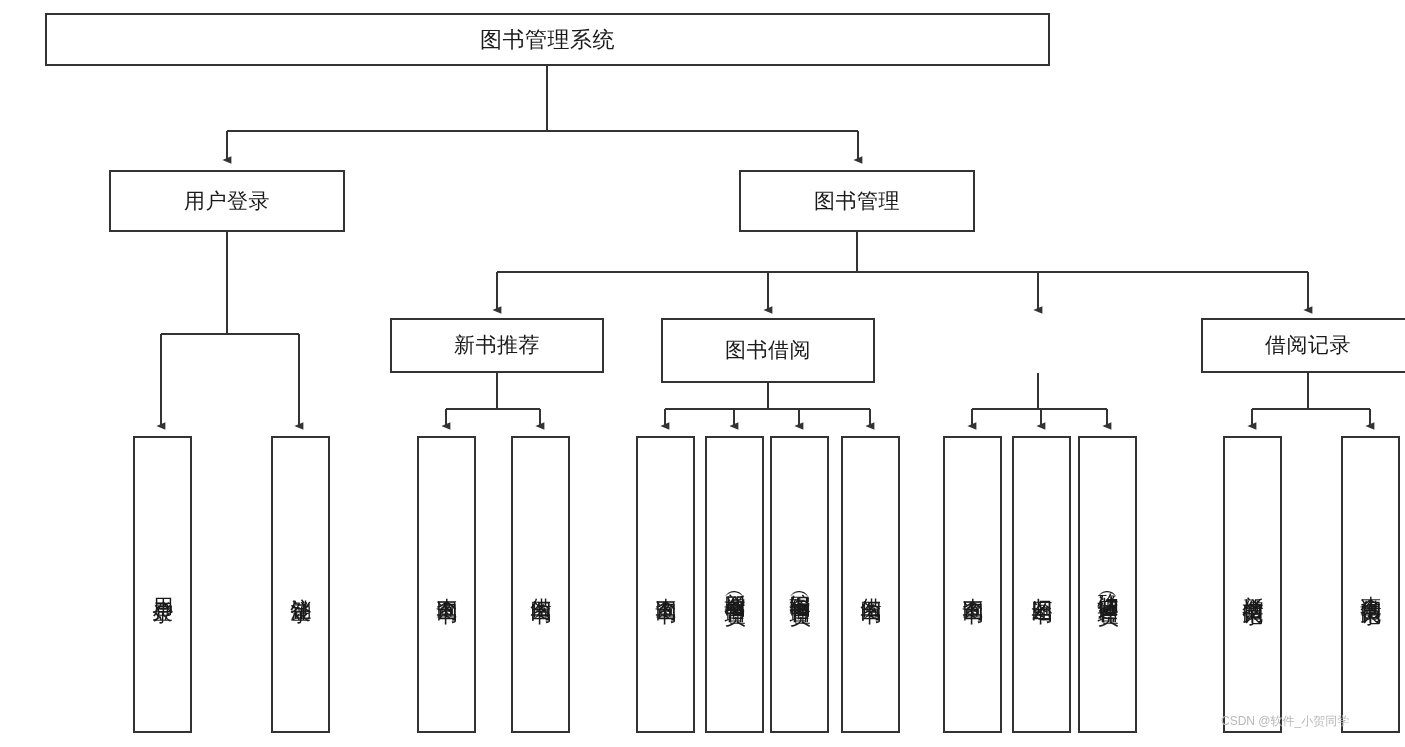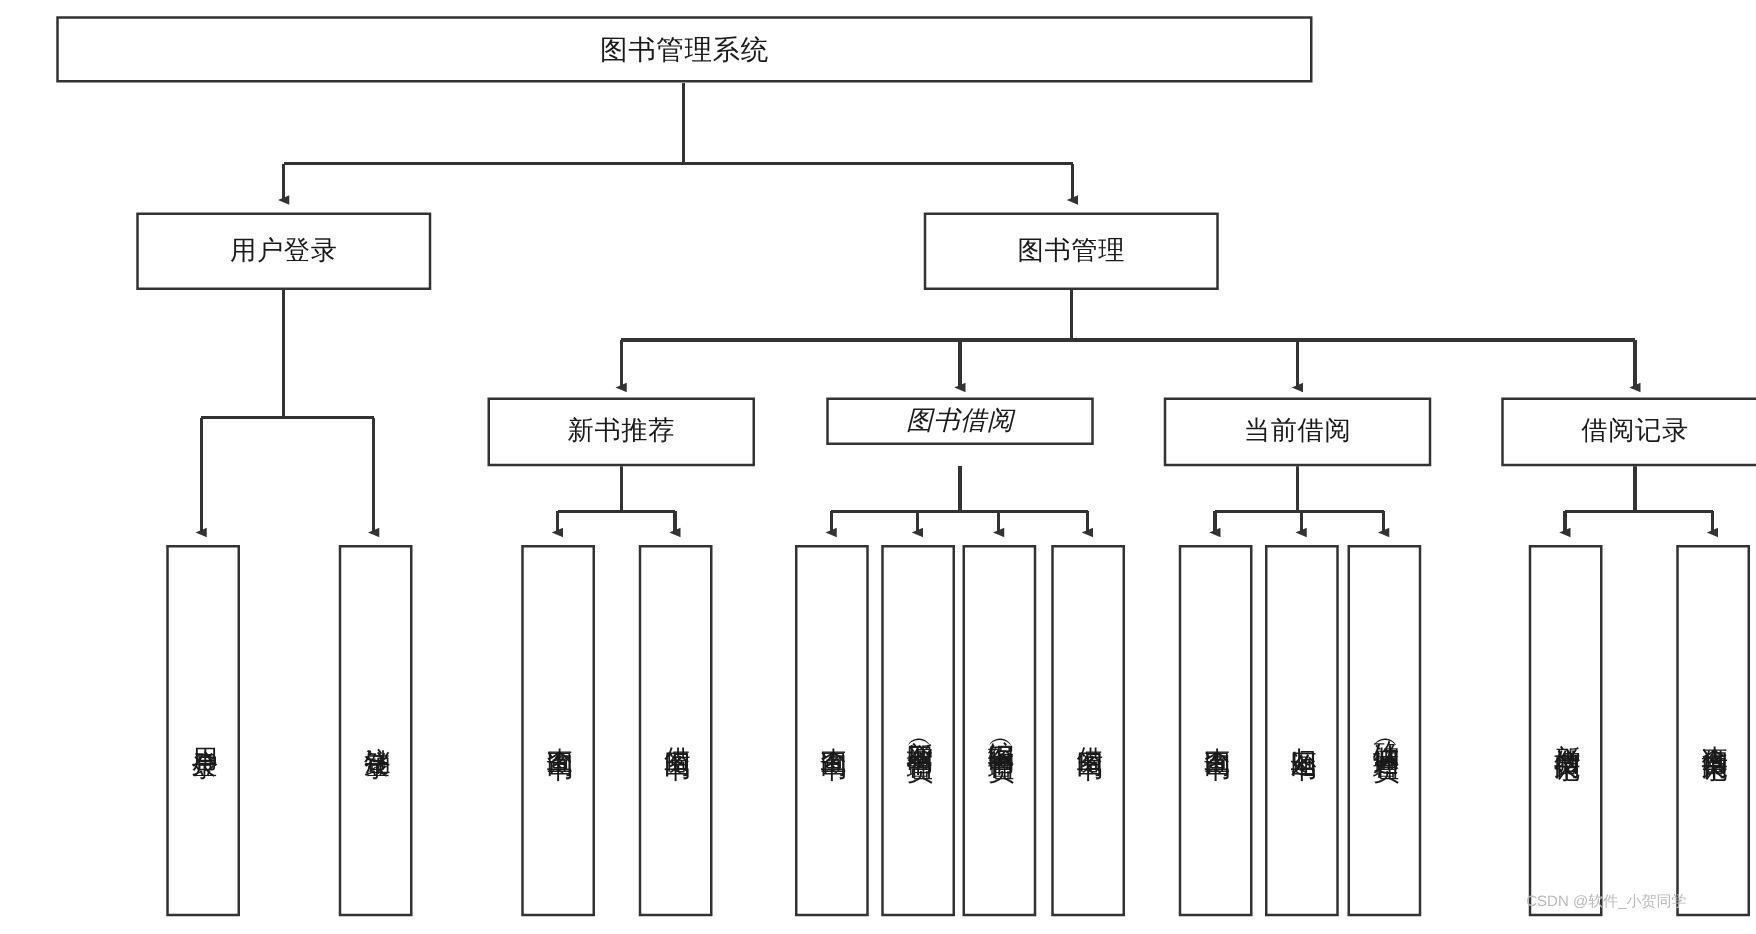--- a/index.html
+++ b/index.html
@@ -128,25 +128,22 @@
   <div class="node h" style="left:81px; top:170px; width:236px; height:62px;">
     <span class="lbl">用户登录</span>
   </div>
   <div class="node h" style="left:362px; top:318px; width:214px; height:55px;">
     <span class="lbl">新书推荐</span>
   </div>
 
   <div class="node h" style="left:711px; top:170px; width:236px; height:62px;">
     <span class="lbl">图书管理</span>
   </div>
-  <div class="node h" style="left:633px; top:318px; width:214px; height:38px;font-style:italic;">
+  <div class="node h" style="left:633px; top:318px; width:214px; height:65px;">
     <span class="lbl">图书借阅</span>
-  </div>
-  <div class="node h" style="left:903px; top:318px; width:214px; height:55px;">
-    <span class="lbl">当前借阅</span>
   </div>
   <div class="node h" style="left:1173px; top:318px; width:214px; height:55px;align-items:center;">
     <span class="lbl">借阅记录</span>
   </div>
 
   <div class="node v" style="left:105px; top:436px; width:59px; height:297px;">
     <span class="lbl">用户登录</span>
   </div>
   <div class="node v" style="left:243px; top:436px; width:59px; height:297px;">
     <span class="lbl">注销登录</span>

